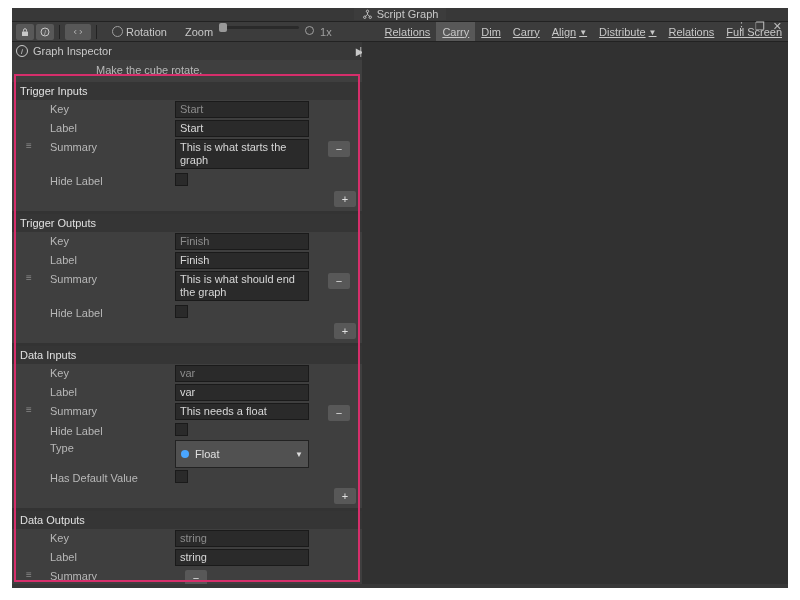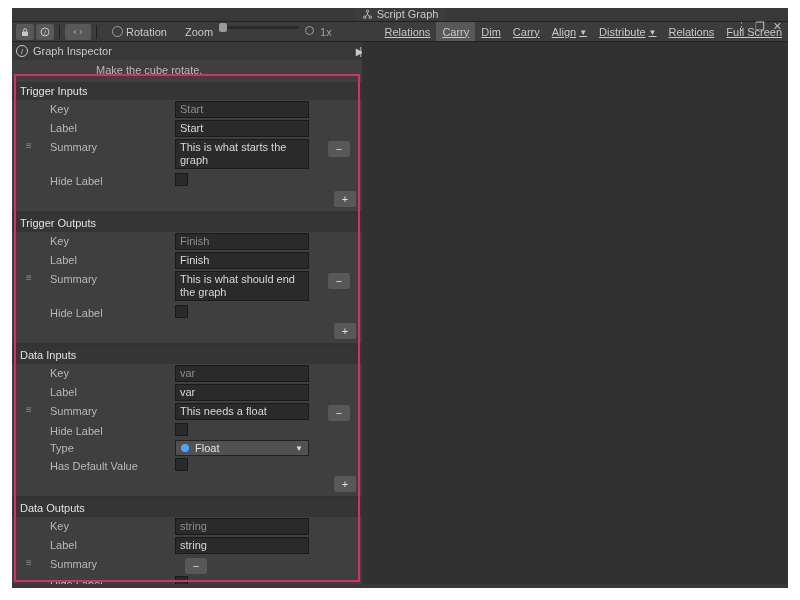--- a/index.html
+++ b/index.html
@@ -56,21 +56,21 @@
     font: inherit; padding: 1px 4px; outline: none; resize: none; line-height: 13px;
   }
   .field-input textarea { height: 30px; }
   .readonly { color: #8c8c8c !important; background: #343434; }
   .check { width: 13px; height: 13px; background: #2a2a2a; border: 1px solid #1a1a1a; display: inline-block; }
   .minus-btn, .plus-btn { width: 22px; height: 16px; background: #585858; display: flex; align-items: center; justify-content: center; color: #e0e0e0; border-radius: 2px; }
   .minus-col { width: 30px; display: flex; justify-content: center; align-items: center; padding-top: 2px; margin-left: 6px; }
   .add-footer { display: flex; justify-content: flex-end; padding: 2px 6px 4px; }
   .divider { height: 3px; background: #333; }
 
-  .type-select { display: flex; align-items: center; gap: 6px; background: #515151; border: 1px solid #222; height: 16px; padding: 0 5px; color: #e0e0e0; }
+  .type-select { display: flex; align-items: center; gap: 6px; background: #515151; border: 1px solid #222; height: 28px; padding: 0 5px; color: #e0e0e0; }
   .type-select .dot { width: 8px; height: 8px; border-radius: 50%; }
   .type-select .caret { margin-left: auto; font-size: 8px; color: #ddd; }
   .indent-summary .burger { top: 3px; }
 </style>
 </head>
 <body>
 
 <div class="app">
 
   <div class="titlebar">

